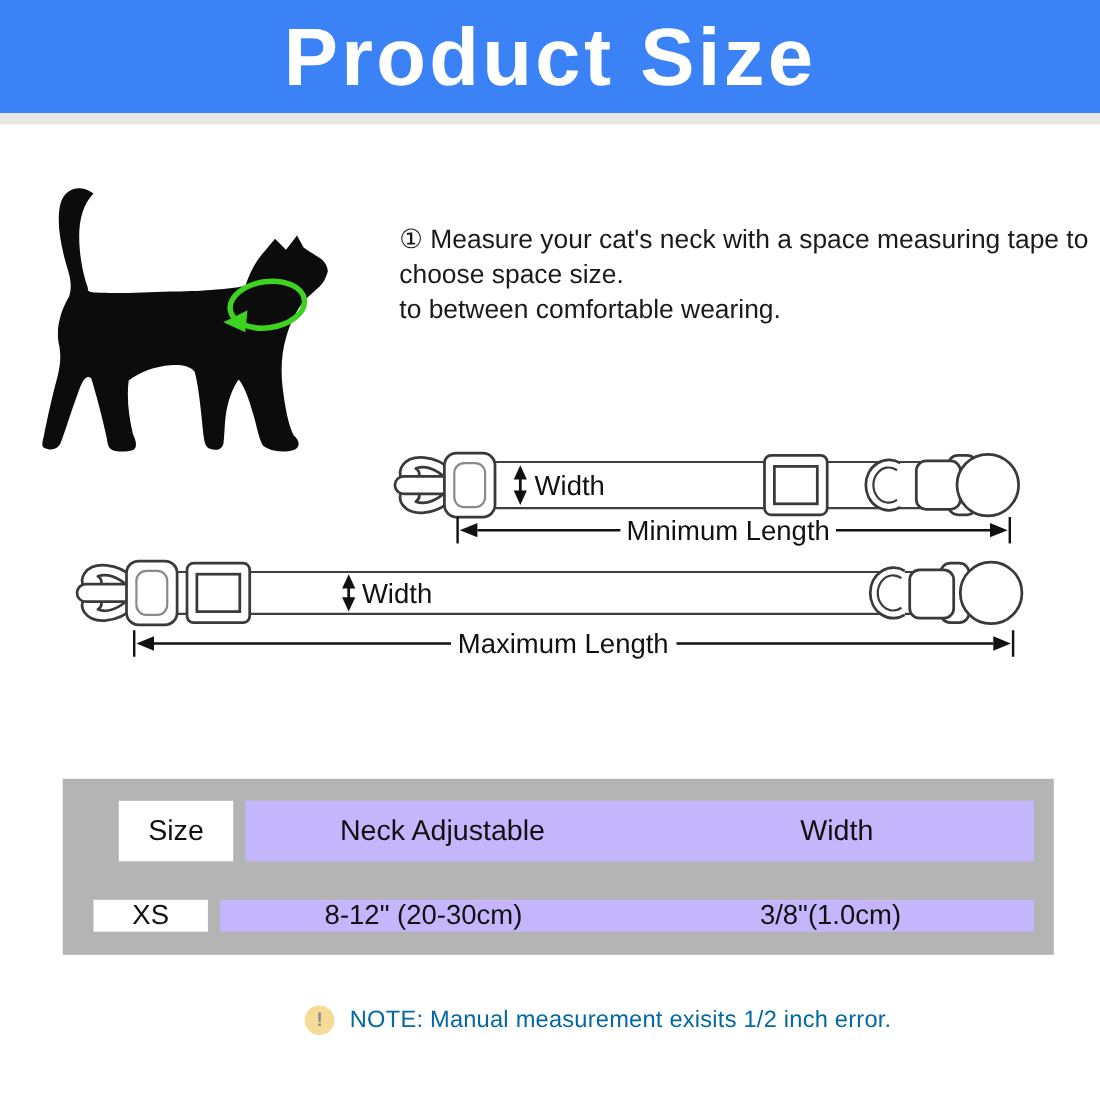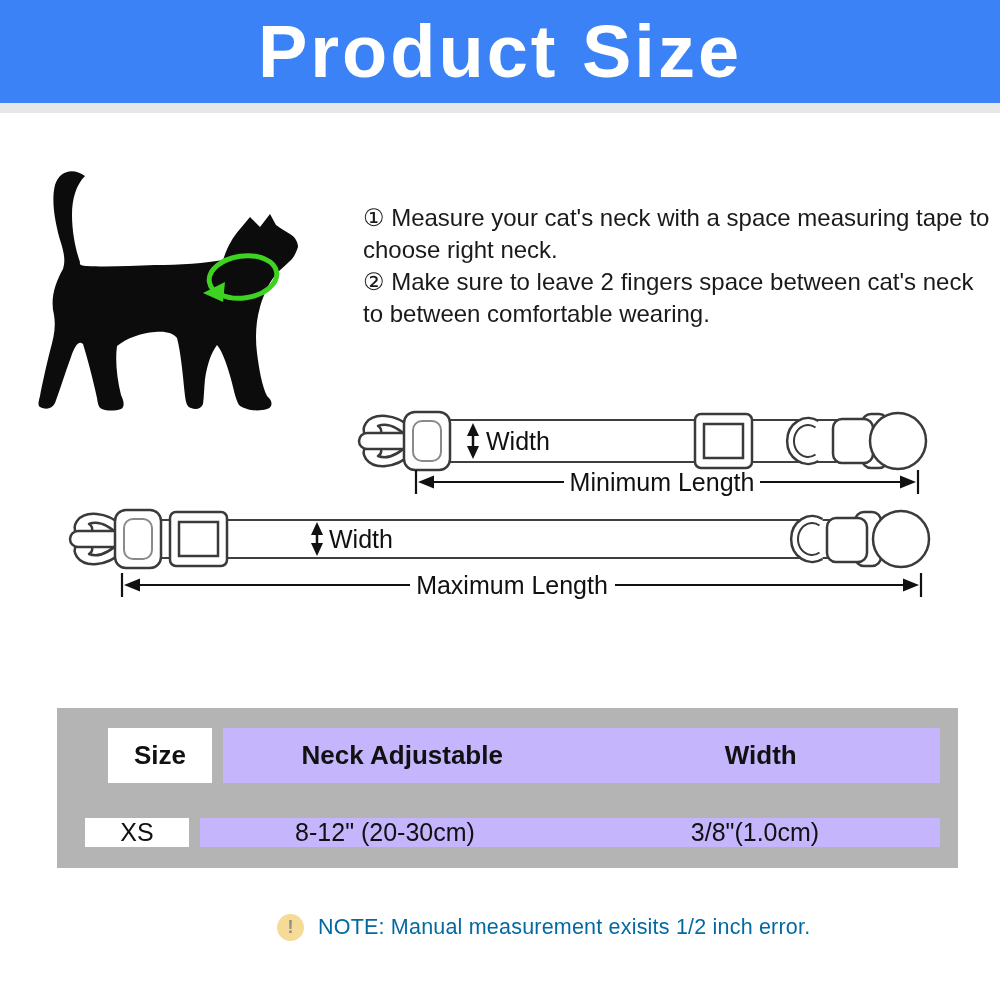--- a/index.html
+++ b/index.html
@@ -27,21 +27,21 @@
 
   
   .size-table { position:absolute; left:57px; top:708px; width:901px; height:160px; background:#b4b4b4;
                 padding:20px 18px 21px 28px; display:flex; flex-direction:column; gap:10px; }
   .trow { flex:1; display:flex; gap:11px; }
   .cell-size { width:104px; background:#fff; display:flex; align-items:center; justify-content:center; }
   .cell-wide { flex:1; background:#c4b5fd; display:flex; align-items:center; }
   .cell-wide span { display:block; text-align:center; }
   .col-a { width:50%; }
   .col-b { width:50%; }
-  .trow.head { font-weight:bold; font-size:26px; color:#111;padding-left:23px; }
+  .trow.head { font-weight:normal; font-size:26px; color:#111;padding-left:23px; }
   .trow.data { font-size:25px; color:#111;align-items:flex-end; }
 
   
   .note { position:absolute; left:277px; top:914px; display:flex; align-items:center; gap:14px; }
   .note-icon { width:27px; height:27px; border-radius:50%; background:#f6db96; color:#8e8e8e;
                font-size:18px; font-weight:bold; display:flex; align-items:center; justify-content:center; }
   .note-text { font-size:21.5px; color:#0369a1; letter-spacing:0.2px; }
 </style>
 </head>
 <body>
@@ -102,22 +102,21 @@
         C 37 34 41 20 50 11 Z"></path>
       <g>
         <ellipse cx="208" cy="112" rx="34" ry="21" transform="rotate(-8 208 112)" fill="none" stroke="#3ed321" stroke-width="5"></ellipse>
         <polygon points="168,128 190,117 188,137" fill="#3ed321"></polygon>
       </g>
     </svg>
   </div>
 
   <div class="instructions">
     <div>① Measure your cat's neck with a space measuring tape to</div>
-    <div>choose right neck.</div>
-    <div>② Make sure to leave 2 fingers space between cat's neck</div>
+    <div>choose space size.</div>
     <div>to between comfortable wearing.</div>
   </div>
 
   <svg class="collar-min" width="590" height="110" viewBox="0 0 590 110">
     <defs>
       <g id="clasp">
         <path d="M52 15 C38 2 16 0 8 11 C2 20 9 29 18 26 C24 24 25 17 20 14 C30 10 42 17 52 27 Z" fill="#fff" stroke="#3a3a3a" stroke-width="2.5" stroke-linejoin="round"></path>
         <path d="M52 43 C38 56 16 58 8 47 C2 38 9 29 18 32 C24 34 25 41 20 44 C30 48 42 41 52 31 Z" fill="#fff" stroke="#3a3a3a" stroke-width="2.5" stroke-linejoin="round"></path>
         <rect x="1" y="21" width="54" height="16" rx="8" fill="#fff" stroke="#3a3a3a" stroke-width="2.5"></rect>
         <rect x="46" y="0" width="46" height="58" rx="11" fill="#fff" stroke="#3a3a3a" stroke-width="2.5"></rect>

